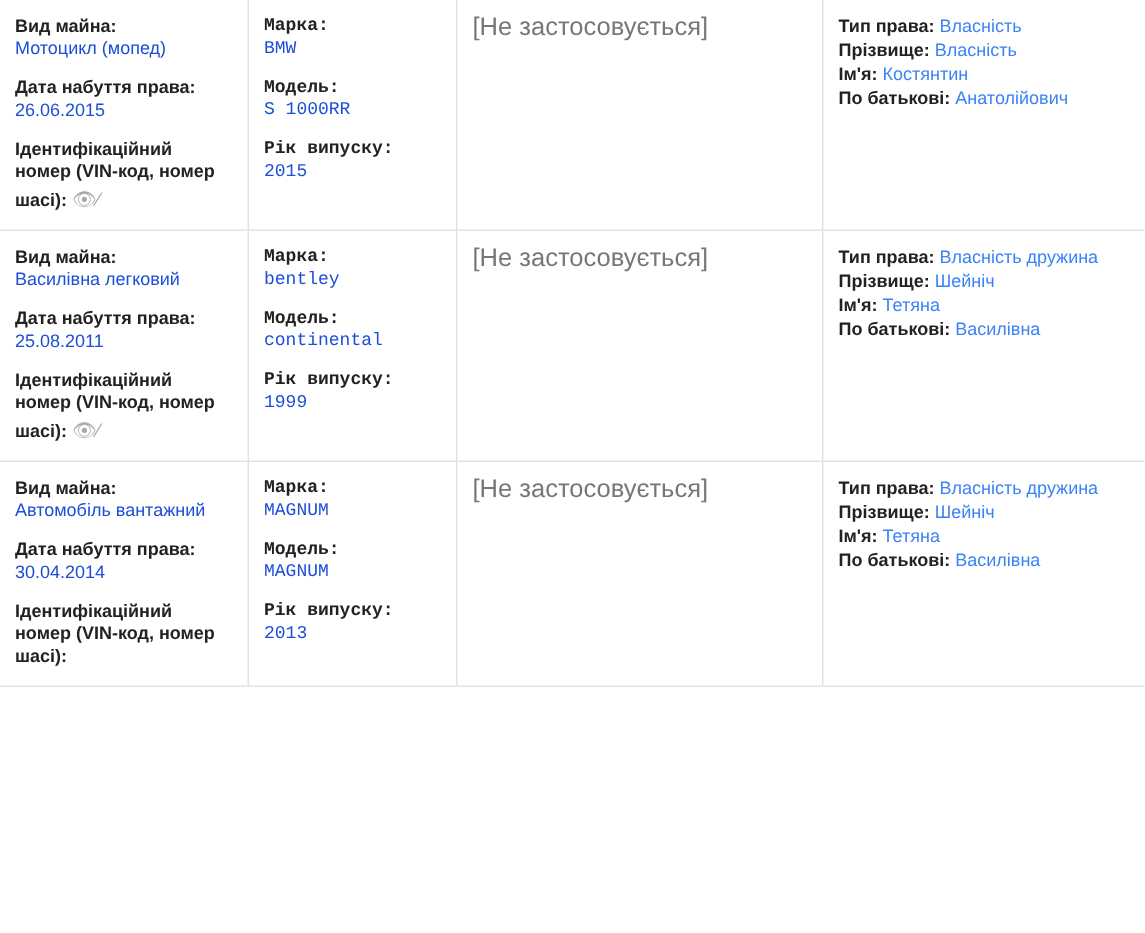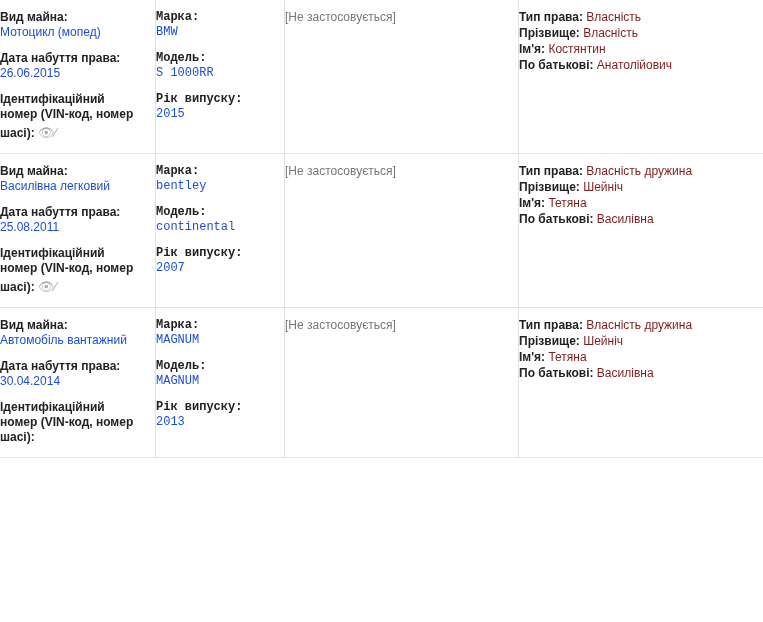--- a/index.html
+++ b/index.html
@@ -18,52 +18,52 @@
   .table {
     width: 763px;
     border-collapse: collapse;
     table-layout: fixed;
   }
   .table tr {
     border-bottom: 1px solid #e2e2e2;
   }
   .table td {
     vertical-align: top;
-    padding: 10px 10px 12px 0;
+    padding: 10px 10px 12px 10px;
     border-right: 1px solid #e2e2e2;
     line-height: 15px;
     margin-top: 20px;
   }
   .col-asset { width: 145px; }
   .col-make  { width: 118px; font-family: Liberation Mono, monospace; }
   .col-note  { width: 223px; }
   .col-right { width: 257px; border-right: none !important; }
 
   .lbl {
     font-weight: bold;
     color: #222222;
   }
   .field {
     margin-bottom: 11px;
   }
   .field:last-child { margin-bottom: 0; }
   .note {
     color: #777777;
-    font-size: 12px;
+    font-size: 17px;
   }
   .hidden-icon {
     display: inline-block;
     margin-top: 4px;
     color: #aaaaaa;
     font-size: 13px;
     line-height: 13px;
   }
   .rights-line { margin-bottom: 1px; }
   .rights-line .lbl { font-weight: bold; }
-  .sub-val { color: #7f1d1d; }
+  .sub-val { color: #3b82f6; }
   .asset-val { display: block; color: #1d4ed8; }
 </style>
 </head>
 <body>
 
 <table class="table">
   <tbody>
     <tr>
       <td class="col-asset">
         <div class="field">
@@ -135,21 +135,21 @@
         <div class="field">
           <span class="lbl">Марка:</span>
           <span class="asset-val">bentley</span>
         </div>
         <div class="field">
           <span class="lbl">Модель:</span>
           <span class="asset-val">continental</span>
         </div>
         <div class="field">
           <span class="lbl">Рік випуску:</span>
-          <span class="asset-val">2007</span>
+          <span class="asset-val">1999</span>
         </div>
       </td>
       <td class="col-note">
         <span class="note">[Не застосовується]</span>
       </td>
       <td class="col-right">
         <div class="rights-line">
           <span class="lbl">Тип права:</span>
           <span class="sub-val">Власність дружина</span>
         </div>

